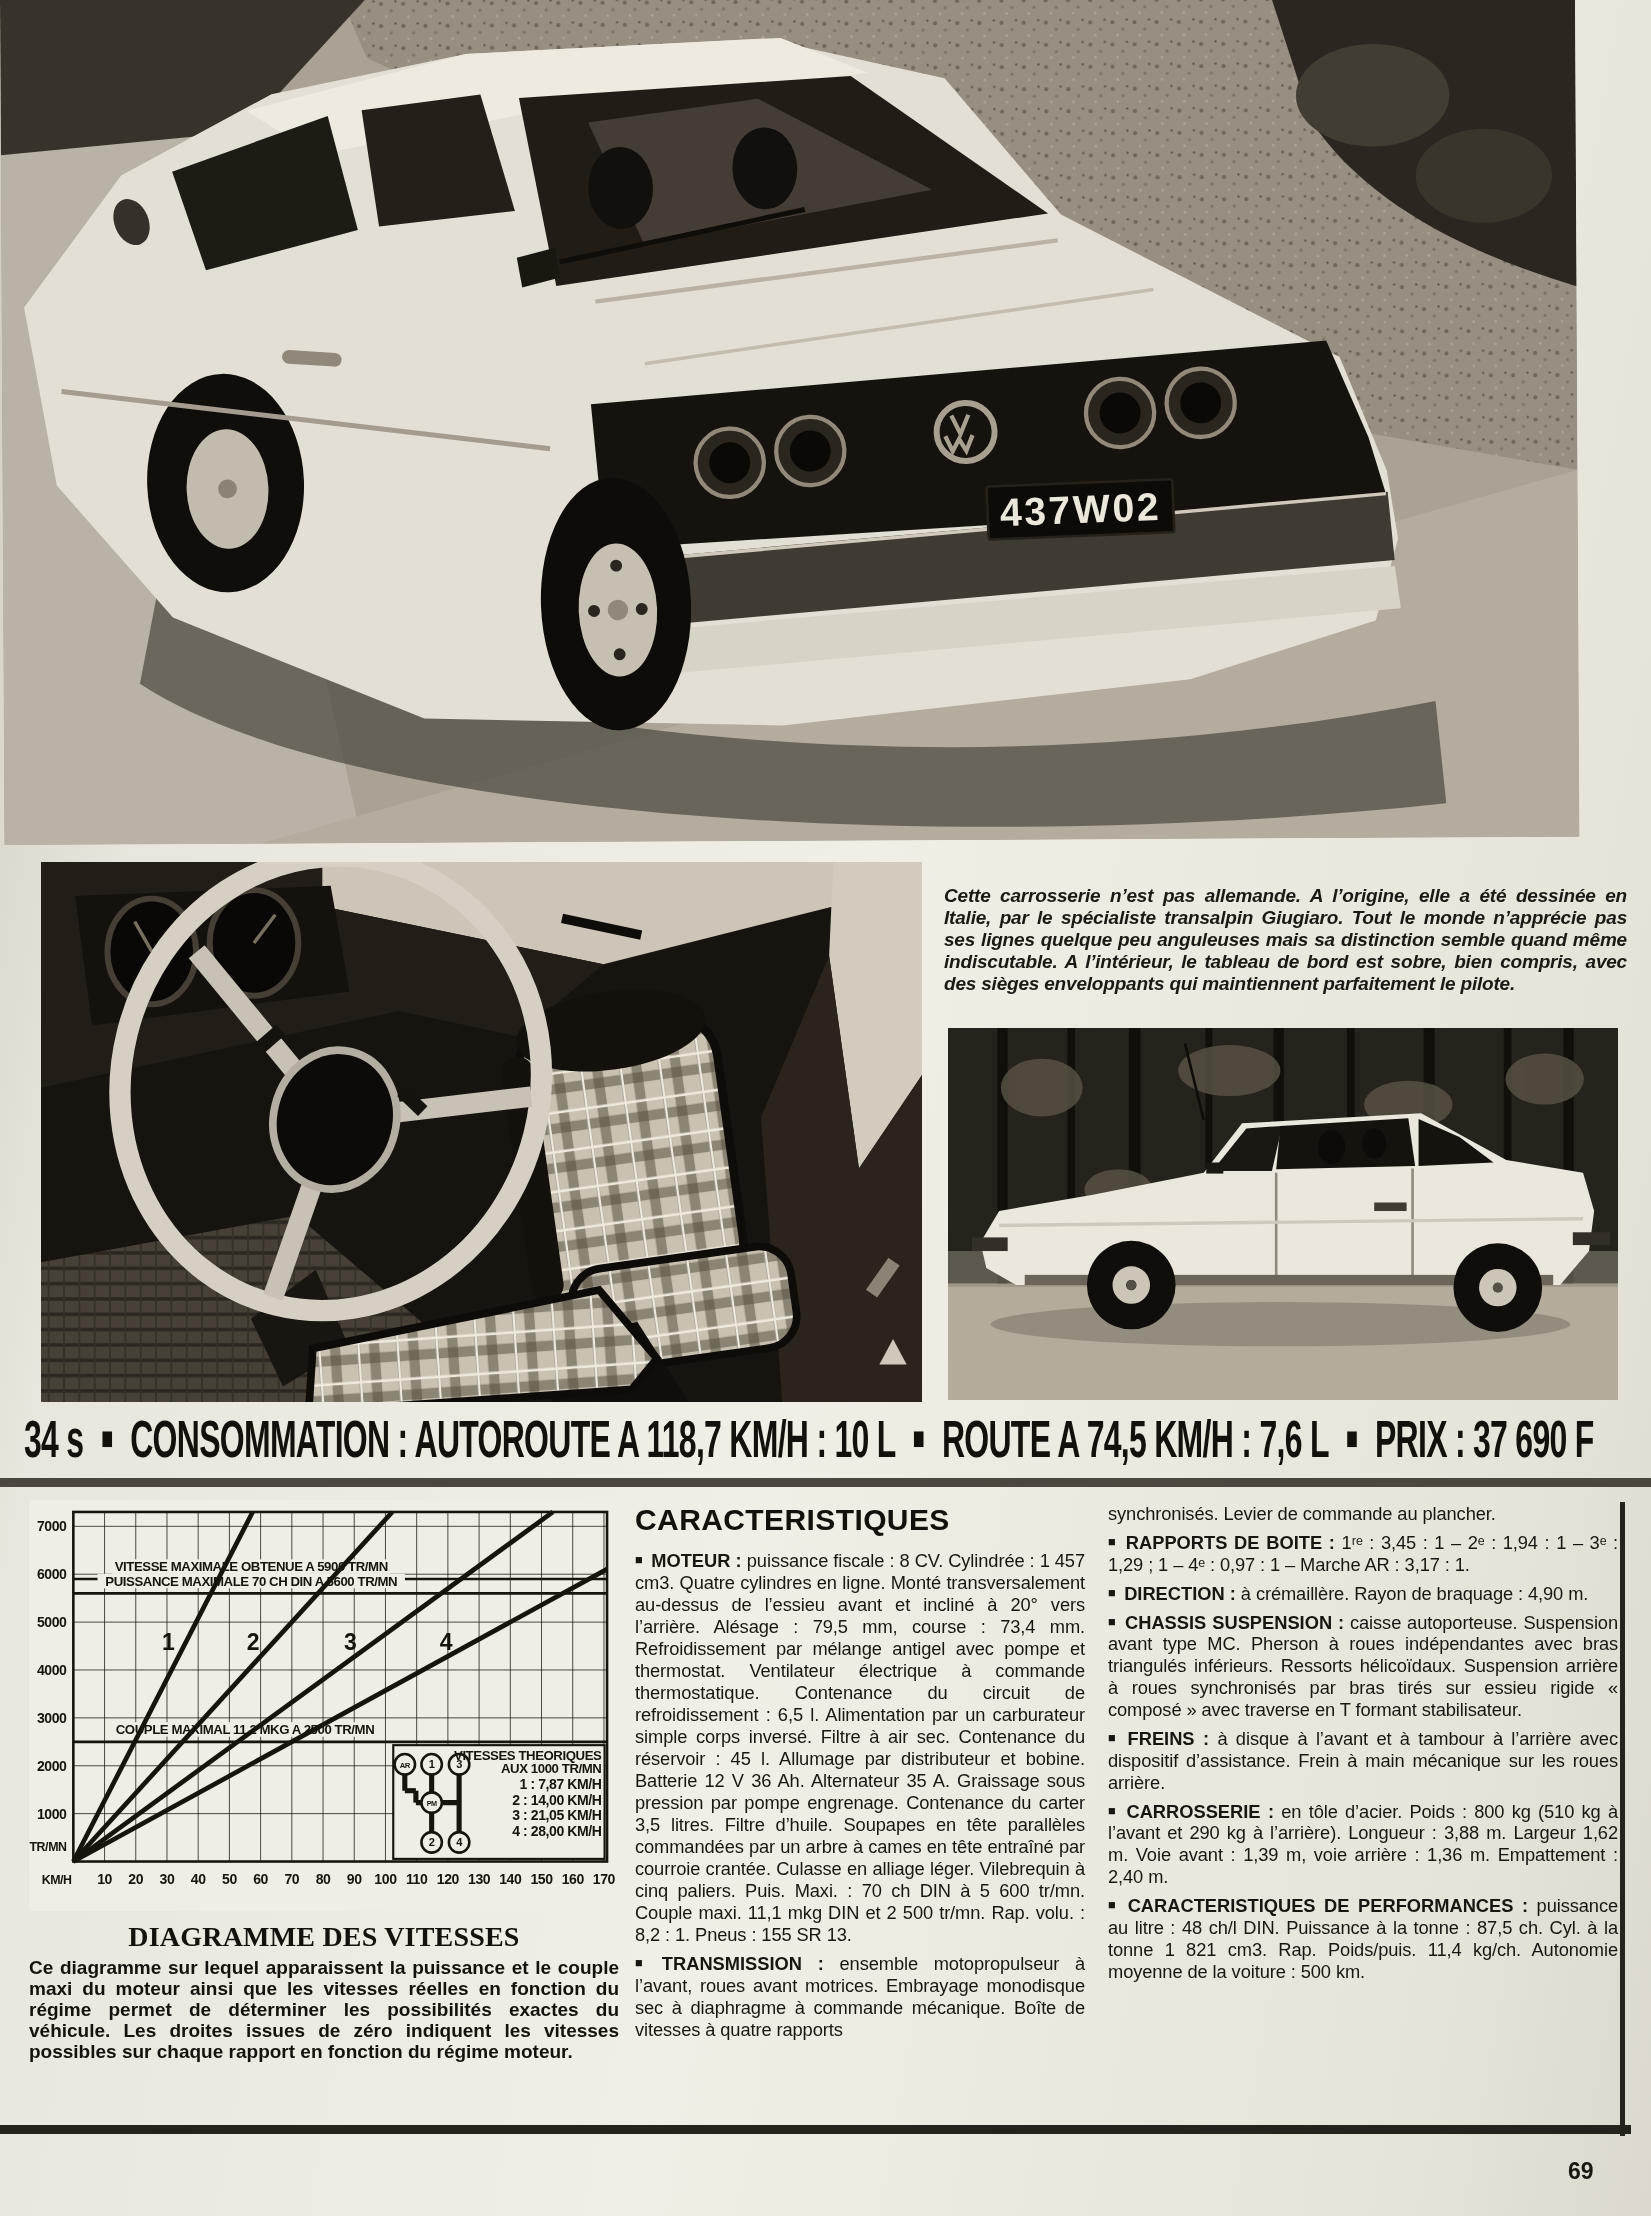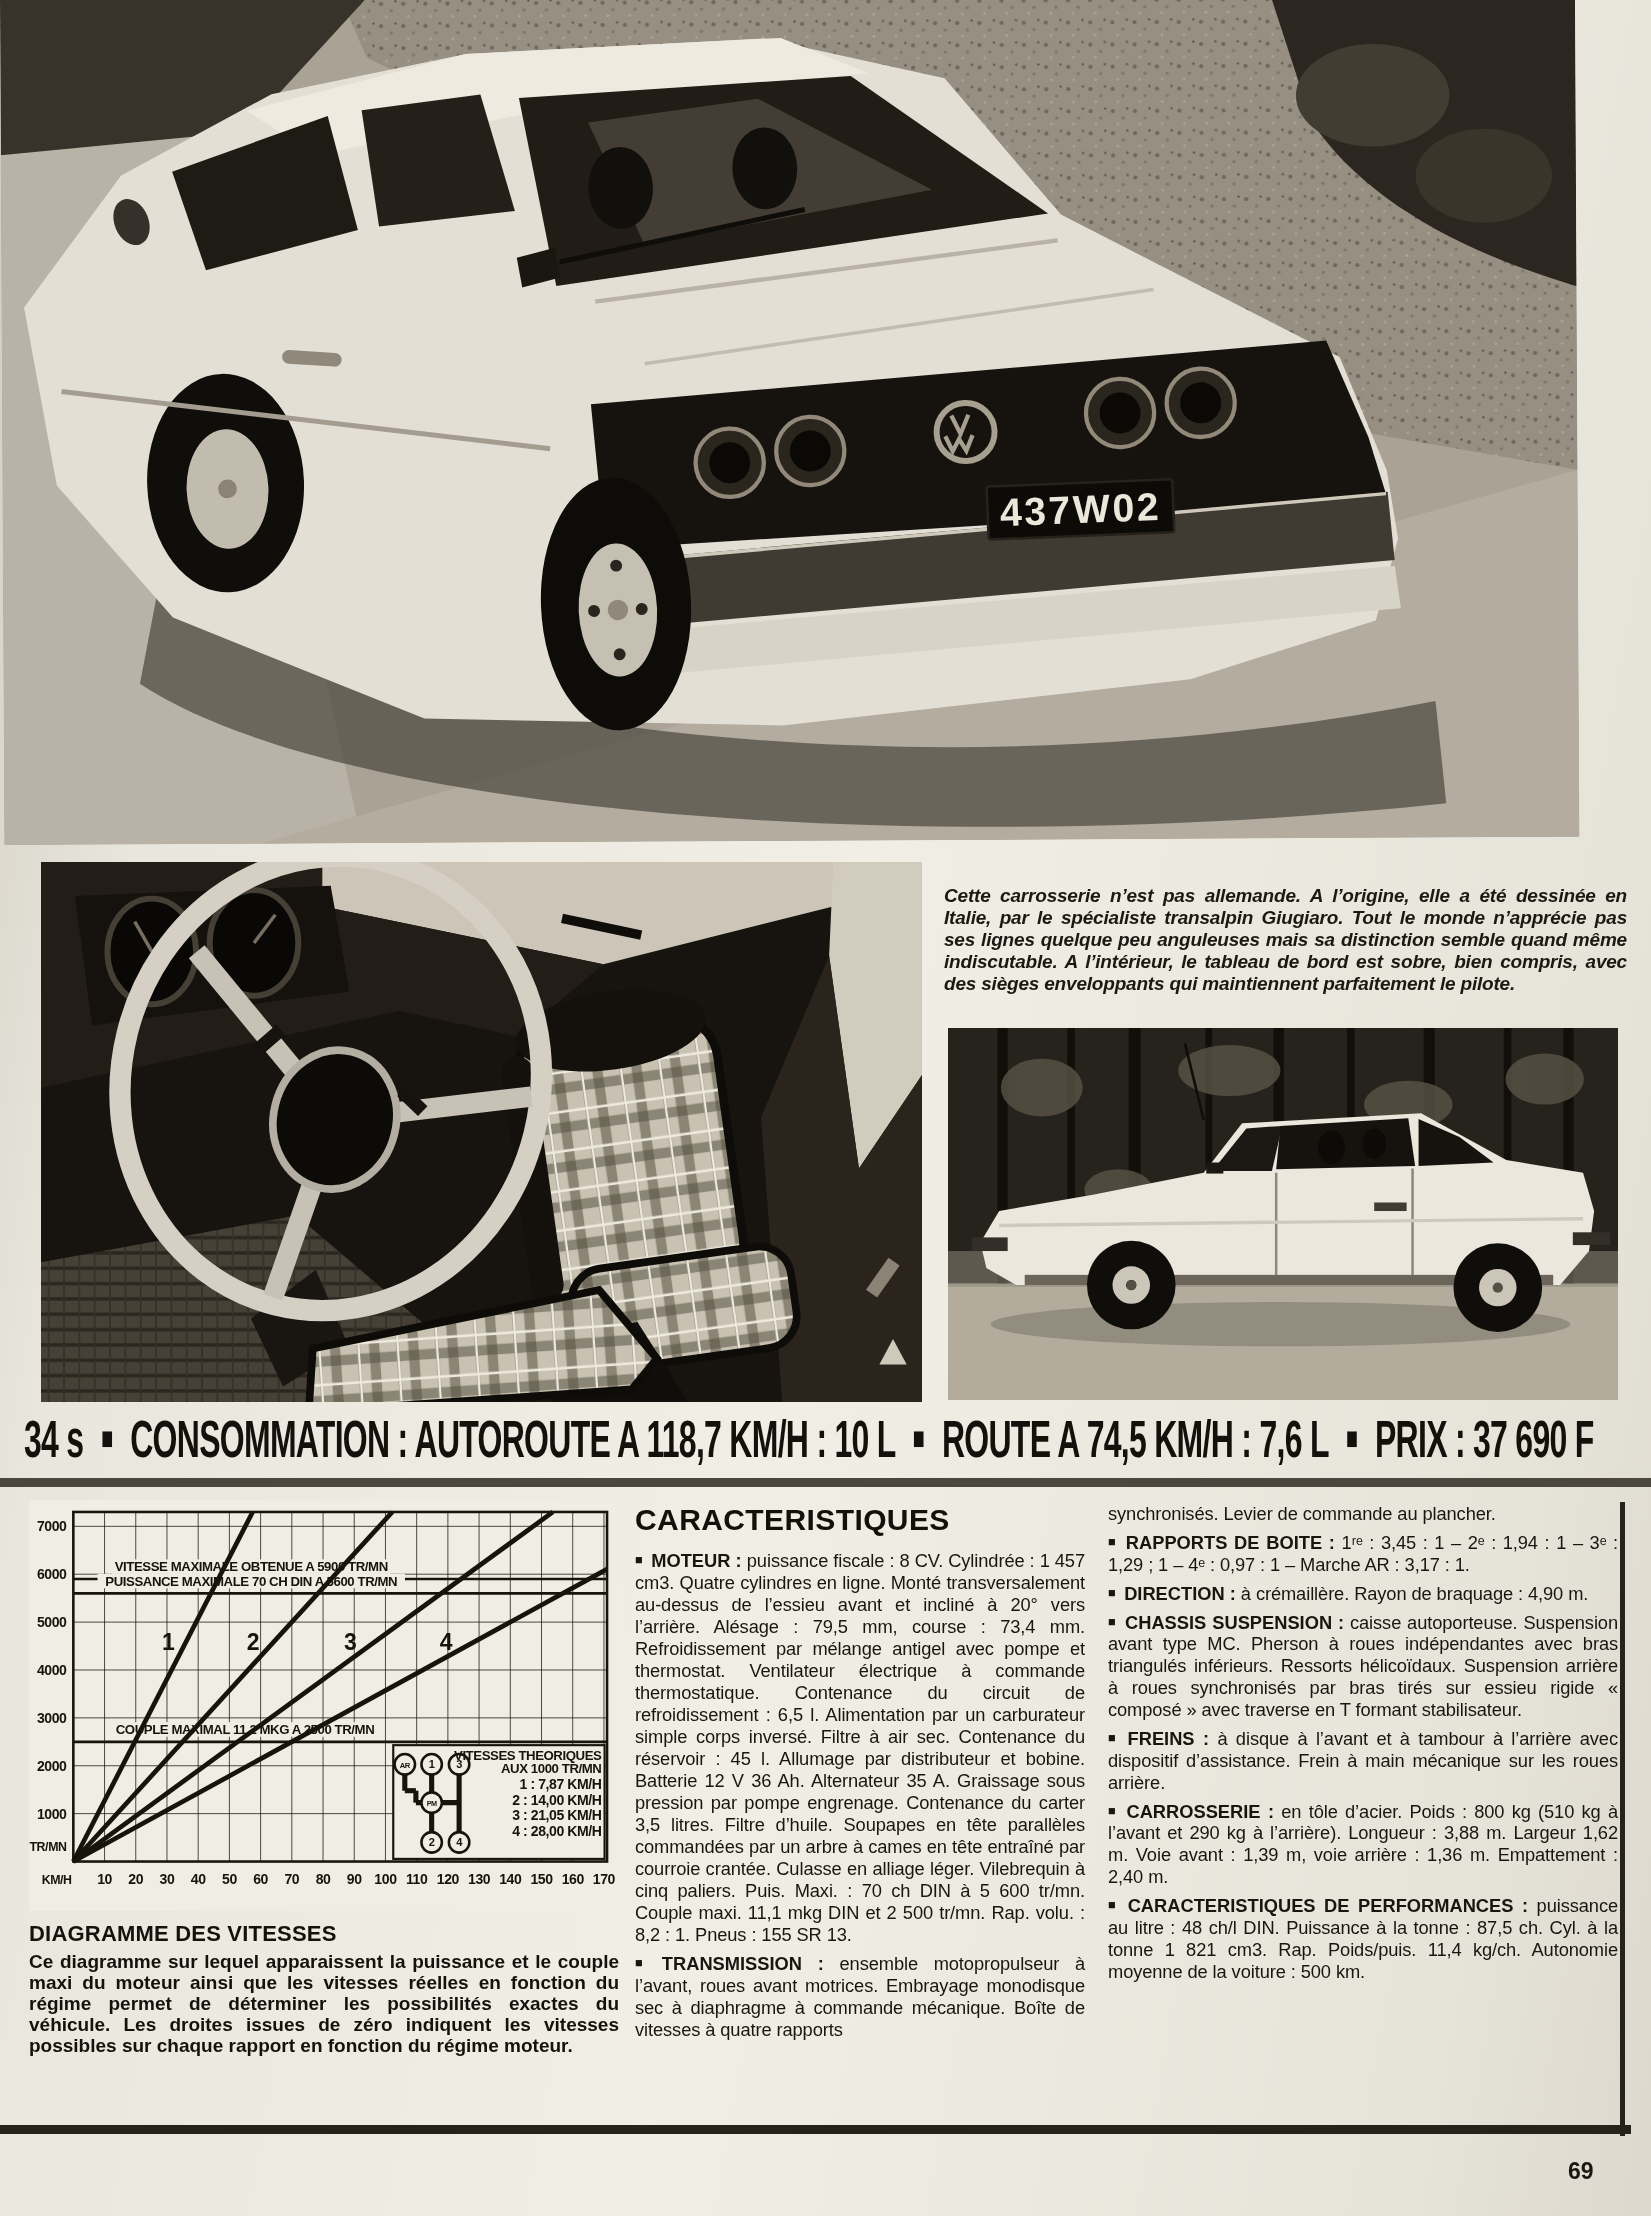--- a/index.html
+++ b/index.html
@@ -20,21 +20,21 @@
   .headline .hl{display:inline-block;font-weight:bold;font-size:40px;letter-spacing:-0.9px;color:#14110c;
                 transform:scale(0.80,1.30);transform-origin:0 50%;}
   .headline .sq{font-size:0.62em;vertical-align:9%;margin:0 12px;}
   .rule-top{position:absolute;left:0;top:1478px;width:1651px;height:9.4px;background:#4b473f;}
   .specs{position:absolute;left:0;top:1488px;width:1651px;height:656px;}
   .border-right{position:absolute;left:1620px;top:13.6px;width:5.1px;height:634px;background:#26221c;}
   .rule-bottom{position:absolute;left:0;top:637px;width:1631px;height:9.4px;background:#26221c;}
   #speed-chart{position:absolute;left:29px;top:12px;width:590px;height:411px;}
   #speed-chart text{font-family:"Liberation Sans","DejaVu Sans",sans-serif;letter-spacing:-0.5px;}
   .diagram-text{position:absolute;left:29px;top:433px;width:590px;}
-  .diagram-text h3{margin:0;text-align:left;font-size:22px;letter-spacing:0.2px;color:#15120d;}
+  .diagram-text h3{margin:0;text-align:center;font-size:28px;letter-spacing:0.2px;color:#15120d;font-family:Liberation Serif, serif;}
   .diagram-text p{margin:4px 0 0 0;font-weight:bold;font-size:19px;line-height:21px;text-align:justify;color:#15120d;}
   .col{position:absolute;top:15.3px;}
   .col-mid{left:635px;width:450px;}
   .col-right{left:1108px;width:510px;}
   .col h2{margin:0 0 12px 0;font-size:30px;letter-spacing:0.4px;color:#14110c;}
   p.spec{margin:0;font-size:18.3px;line-height:22px;text-align:justify;color:#191611;letter-spacing:-0.1px;}
   p.spec + p.spec{margin-top:6px;}
   p.spec .blt{font-size:12.8px;vertical-align:12%;margin-right:8.5px;}
   p.spec b{letter-spacing:0;}
   .pageno{position:absolute;left:1568px;top:2158px;font-weight:bold;font-size:23px;color:#1a1712;}

